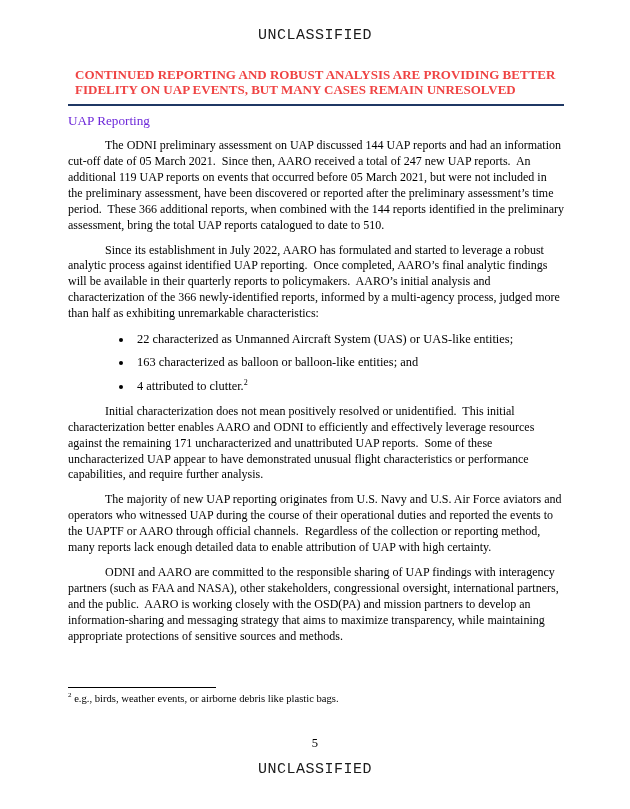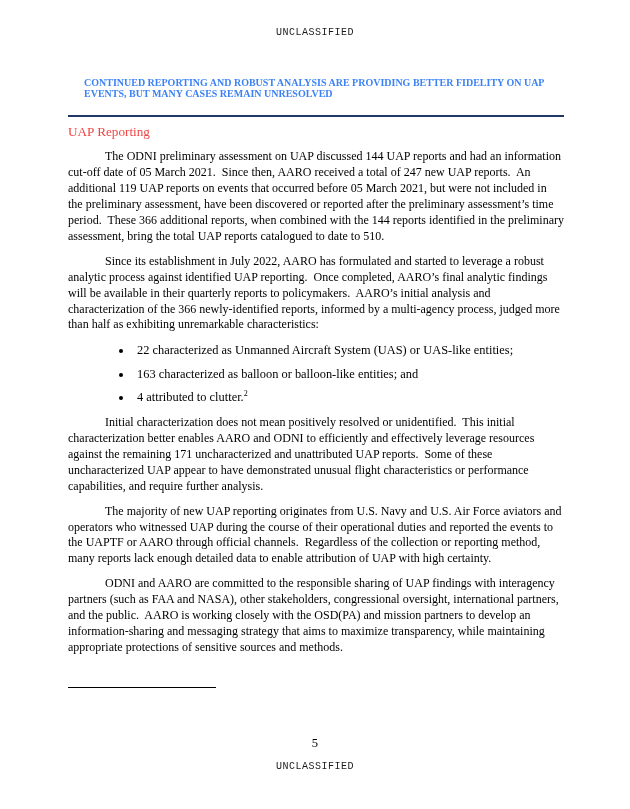--- a/index.html
+++ b/index.html
@@ -7,41 +7,41 @@
     position: relative;
     width: 630px;
     height: 809px;
     background: #ffffff;
     font-family: "Liberation Serif", serif;
     color: #000000;
     overflow: hidden;
   }
   .banner {
     font-family: "Liberation Mono", monospace;
-    font-size: 10px;
+    font-size: 15px;
     text-align: center;
     letter-spacing: 0.5px;
     color: #1a1a1a;
   }
   .banner-top { position: absolute; top: 27px; left: 0; right: 0; }
   .banner-bottom { position: absolute; top: 761px; left: 0; right: 0; }
   .content { position: absolute; left: 68px; right: 66px; top: 61px; }
   .title {
-    margin: 16px;
-    font-size: 10px;
+    margin: 7px;
+    font-size: 13px;
     font-weight: bold;
-    color: #3b82f6;
+    color: #ef4444;
     line-height: 1.12;
   }
   .title-rule { border-bottom: 2px solid #1f3864; margin-top: 3px; }
   .subheading {
     margin: 13px 0 0 0;
     font-size: 13.2px;
     font-weight: normal;
-    color: #ef4444;
+    color: #6d28d9;
   }
   .subheading.first { margin-top: 7px; }
   .para {
     margin: 9px 0 0 0;
     font-size: 12px;
     line-height: 15.9px;
     text-indent: 37px;
     white-space: pre-wrap;
   }
   .bullets {
@@ -106,19 +106,20 @@
 
     <p class="para">The majority of new UAP reporting originates from U.S. Navy and U.S. Air Force aviators and operators who witnessed UAP during the course of their operational duties and reported the events to the UAPTF or AARO through official channels.  Regardless of the collection or reporting method, many reports lack enough detailed data to enable attribution of UAP with high certainty.</p>
 
 
     <p class="para">ODNI and AARO are committed to the responsible sharing of UAP findings with interagency partners (such as FAA and NASA), other stakeholders, congressional oversight, international partners, and the public.  AARO is working closely with the OSD(PA) and mission partners to develop an information-sharing and messaging strategy that aims to maximize transparency, while maintaining appropriate protections of sensitive sources and methods.</p>
 
   </div>
 
   <div class="footnote-block">
     <div class="footnote-rule"></div>
+    <div class="footnote-text"><sup class="fn-ref">2</sup><span> e.g., birds, weather events, or airborne debris like plastic bags.</span></div>
   </div>
 
   <div class="page-number">5</div>
 
   <div class="banner banner-bottom">UNCLASSIFIED</div>
 
 </div>
 
 </body></html>

